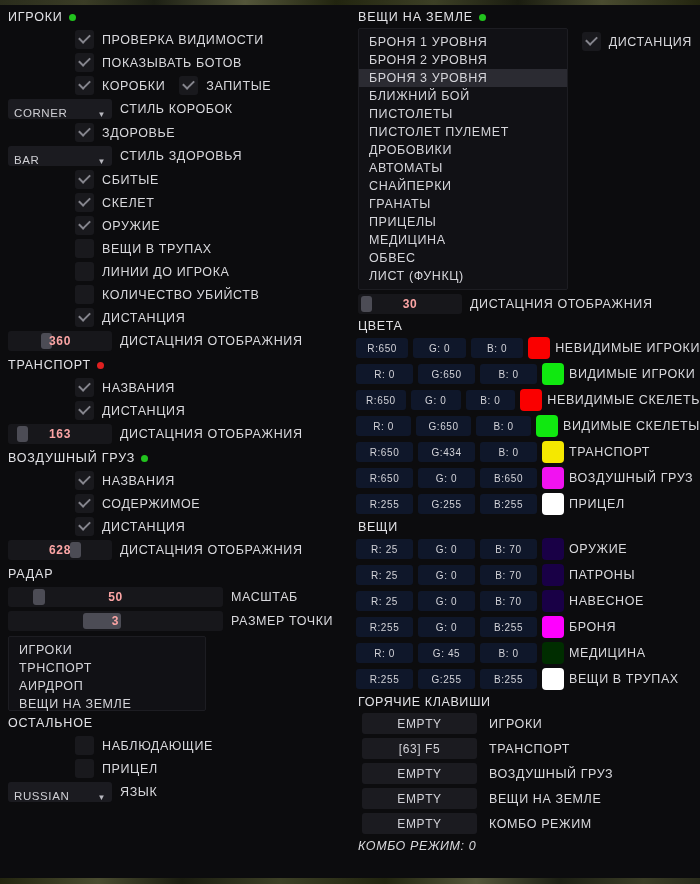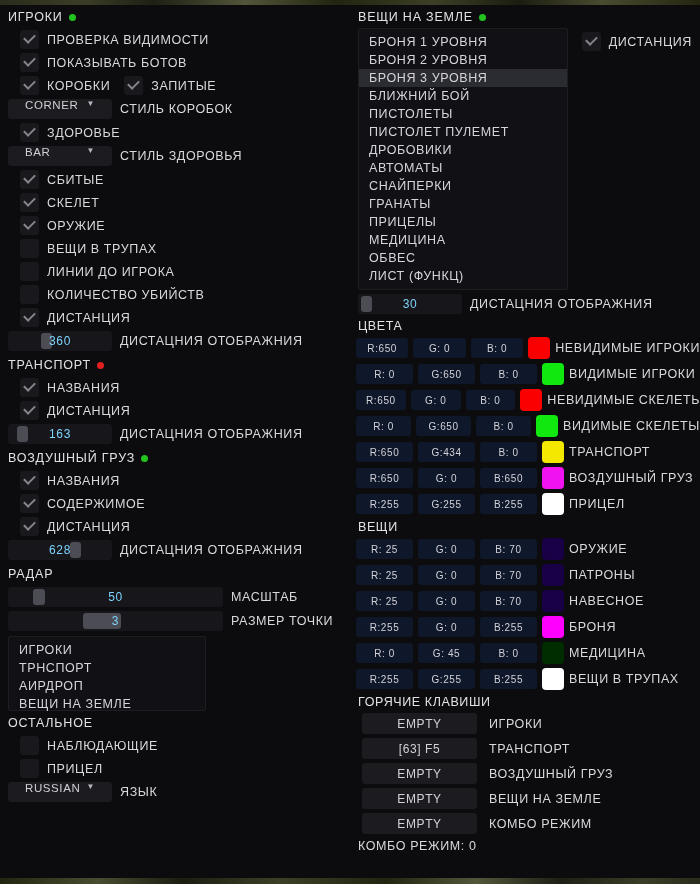--- a/index.html
+++ b/index.html
@@ -26,48 +26,48 @@
 
   .sect{padding:0;}
   .sect-title{
     display:flex;align-items:center;gap:6px;
     padding:5px 8px 4px 8px;
     font-size:12.5px;color:#e2e2e6;text-transform:uppercase;letter-spacing:.8px;
   }
   .dot{width:7px;height:7px;border-radius:50%;display:inline-block;}
 
   .row{display:flex;align-items:center;gap:8px;padding:2px 8px;}
-  .row.indent{padding-left:20px;}
+  .row.indent{padding-left:27px;margin-left:48px;}
 
   .cb{
     width:19px;height:19px;flex:0 0 19px;border-radius:3px;
     background:#19191d;position:relative;
   }
   .cb.on::after{
     content:"";position:absolute;left:4px;top:4px;width:9px;height:5px;
     border-left:2px solid #86868e;border-bottom:2px solid #86868e;
     transform:rotate(-45deg);
   }
   .cb-label{font-size:12.5px;color:#d9d9dd;text-transform:uppercase;white-space:nowrap;}
 
   .dd{
-    display:flex;align-items:flex-start;justify-content:space-between;
+    display:flex;align-items:flex-end;justify-content:space-between;
     width:104px;height:20px;border-radius:3px;background:#1b1b20;
-    padding:0 17px;box-sizing:border-box;font-size:11.5px;color:#cfcfd4;gap:6px;
+    padding:0 6px;box-sizing:border-box;font-size:11.5px;color:#cfcfd4;gap:6px;
   }
   .dd .caret{font-size:8px;color:#b9b9c0;}
   .dd-label{font-size:12.5px;color:#d9d9dd;text-transform:uppercase;}
 
   .slider{
     position:relative;height:20px;border-radius:3px;background:#17171b;
     display:flex;align-items:center;justify-content:center;box-sizing:border-box;
     overflow:hidden;
   }
   .slider .thumb{position:absolute;top:2px;height:16px;border-radius:3px;background:#4c4c55;}
-  .slider .val{position:relative;z-index:2;font-size:12px;color:#7dd3fc;}
+  .slider .val{position:relative;z-index:2;font-size:12px;color:#fca5a5;font-weight:bold;}
   .slider-label{font-size:12.5px;color:#d9d9dd;text-transform:uppercase;white-space:nowrap;}
 
   .listbox{
     background:#111115;border:1px solid #1d1d22;border-radius:2px;
     box-sizing:border-box;padding:4px 0;
   }
   .listbox .item{
     padding:2px 10px;font-size:12.5px;color:#d5d5da;text-transform:uppercase;
     white-space:nowrap;
   }
@@ -84,21 +84,21 @@
   .swatch{width:22px;height:22px;border-radius:4px;flex:0 0 22px;}
   .cname{font-size:12.5px;color:#d9d9dd;text-transform:uppercase;white-space:nowrap;}
 
   .hkrow{display:flex;align-items:center;gap:12px;padding:2px 0 2px 12px;}
   .hkbtn{
     width:115px;height:21px;border-radius:3px;background:#1b1b20;
     display:flex;align-items:center;justify-content:center;
     font-size:12px;color:#d2d2d8;text-transform:uppercase;box-sizing:border-box;
   }
   .hkname{font-size:12.5px;color:#d9d9dd;text-transform:uppercase;white-space:nowrap;}
-  .combo{padding:3px 8px;font-size:12.5px;color:#d9d9dd;text-transform:uppercase;}
+  .combo{padding:3px 8px;font-size:12.5px;color:#d9d9dd;text-transform:uppercase;font-style:italic;}
 </style>
 </head>
 <body>
 
 <div class="world-top"></div>
 <div class="world-bot"></div>
 
 <div class="panel">
 
   <div class="col col-l">

